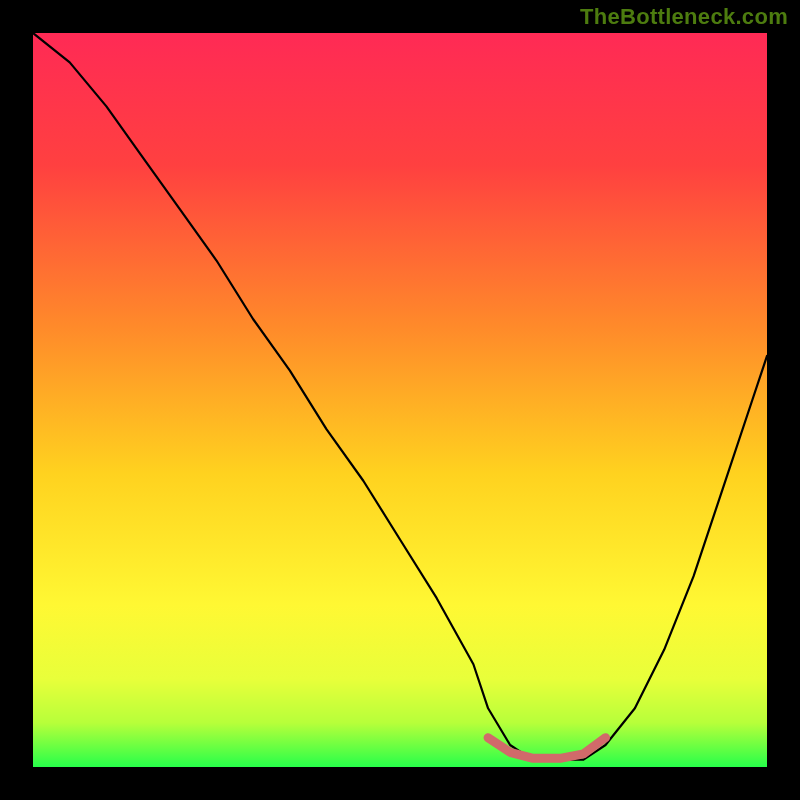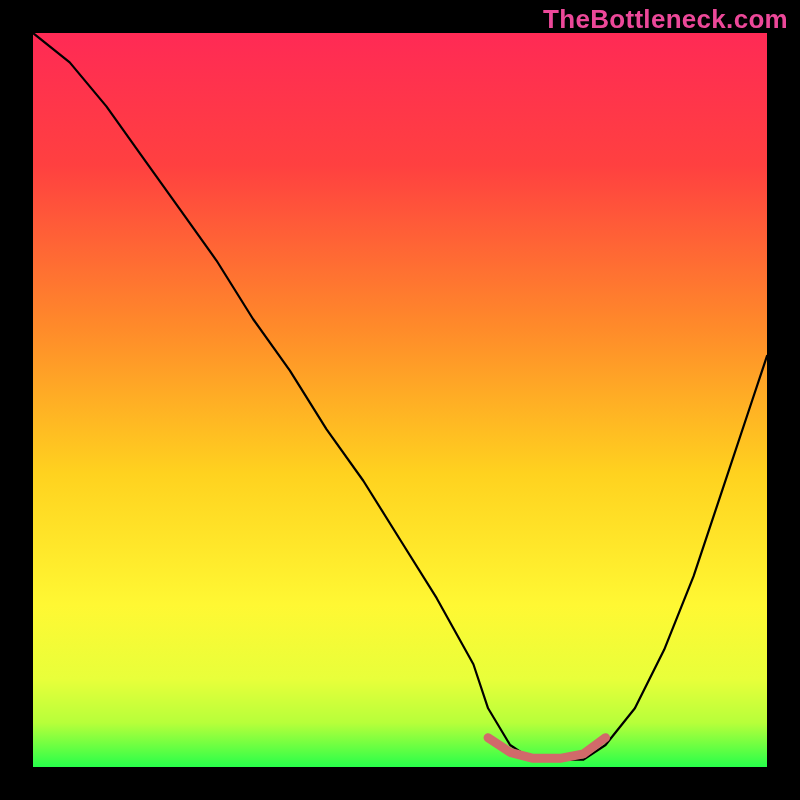--- a/index.html
+++ b/index.html
@@ -17,23 +17,23 @@
     background: #000;
   }
   svg {
     display: block;
   }
   .watermark {
     position: absolute;
     top: 4px;
     right: 12px;
     font-family: Arial, Helvetica, sans-serif;
-    font-size: 26px;
+    font-size: 22px;
     font-weight: 600;
-    color: #ec4899;
+    color: #4d7c0f;
     letter-spacing: 0.3px;
     user-select: none;
   }
 </style>
 </head>
 <body>
 
 <div class="stage">
   <svg width="800" height="800" viewBox="0 0 800 800">
     <defs>

